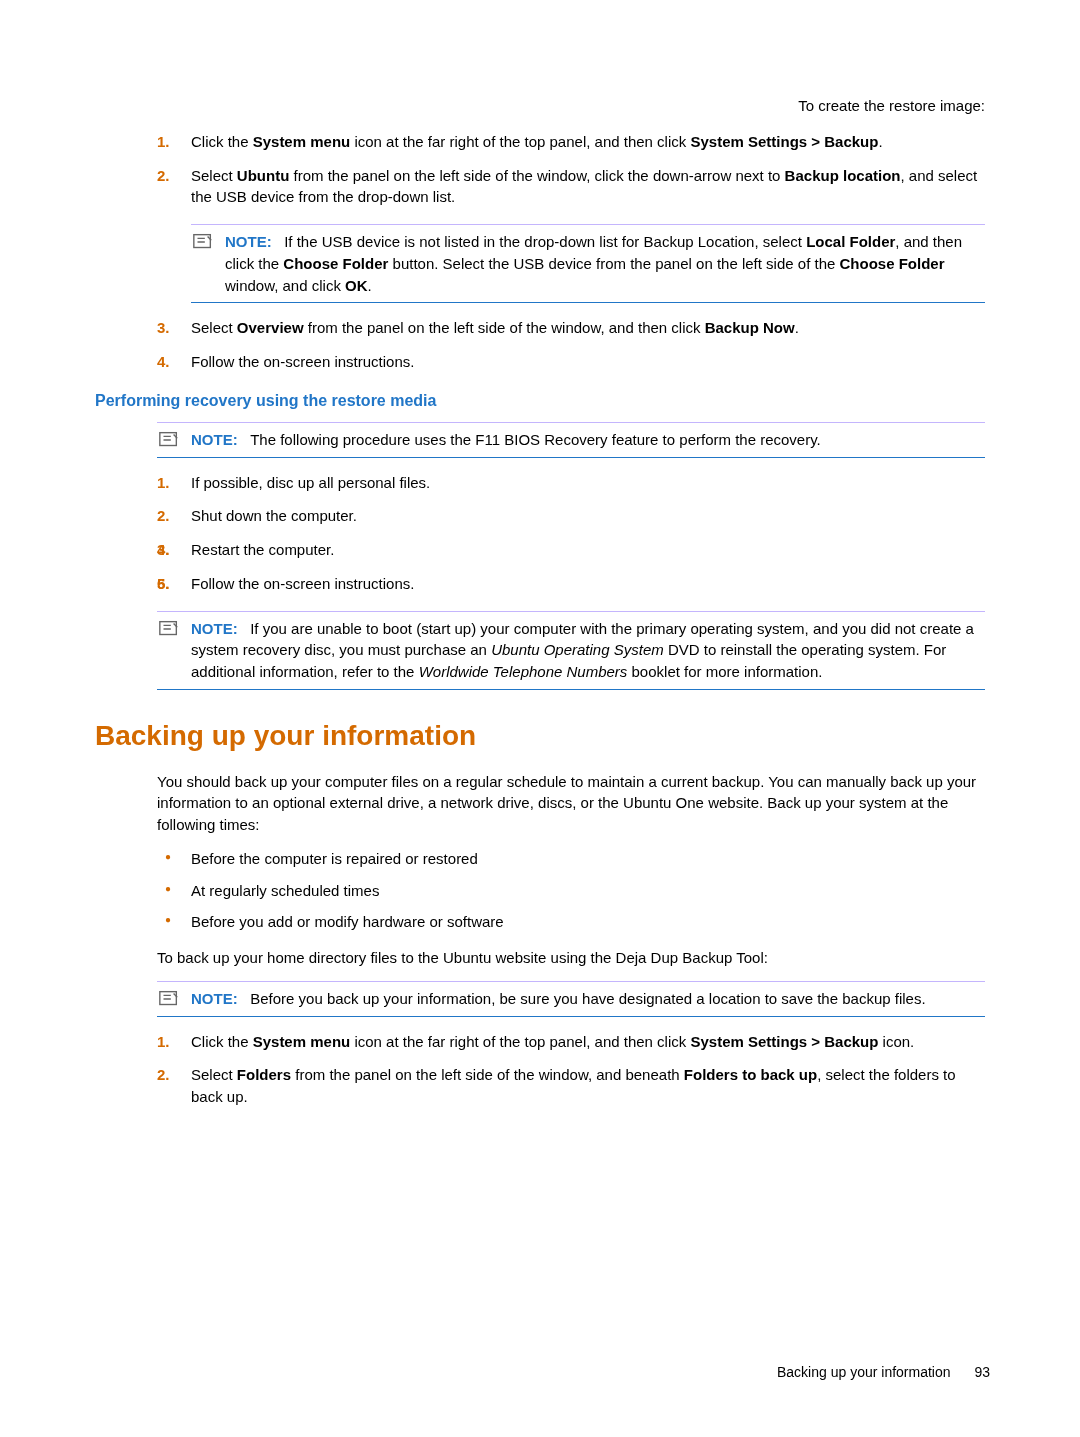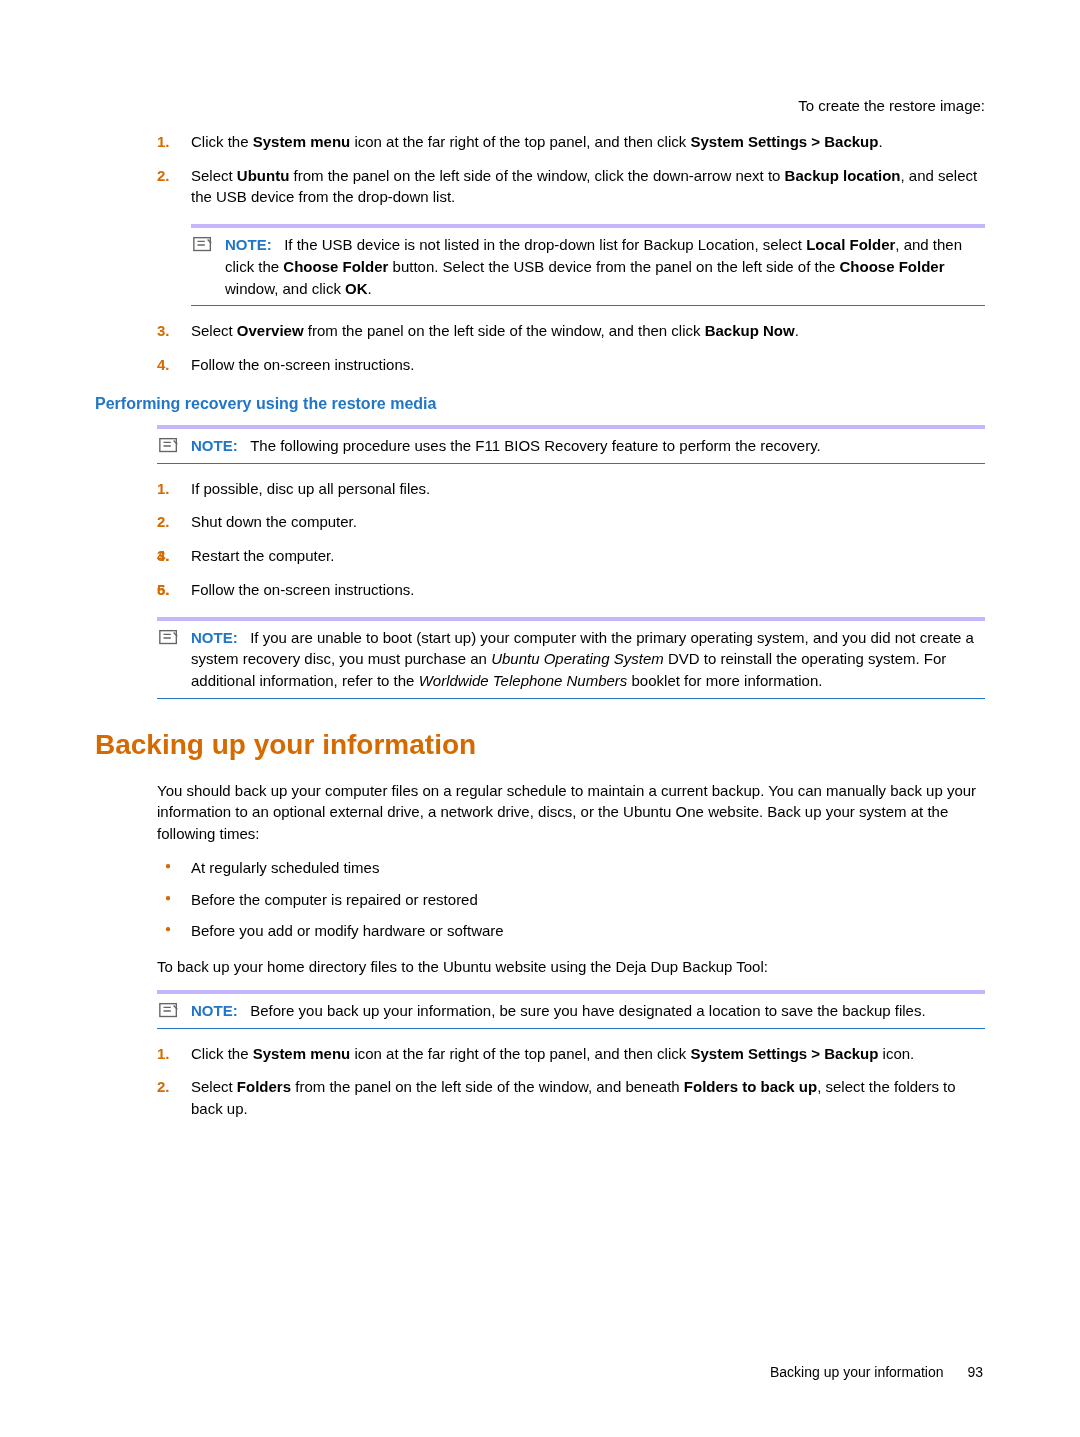--- a/index.html
+++ b/index.html
@@ -38,21 +38,21 @@
       left: 0;
       top: 0;
       color: #d46a00;
       font-weight: bold;
     }
     .note-box {
       position: relative;
       margin-left: 62px;
       margin-bottom: 14px;
       padding-left: 34px;
-      border-top: 4px solid #c4b5fd;
+      border-top: 1px solid #c4b5fd;
       border-bottom: 1px solid #2176c7;
       padding-top: 6px;
       padding-bottom: 6px;
     }
     .note-box.nested {
       margin-left: 96px;
     }
     .note-icon {
       position: absolute;
       left: 0;
@@ -96,21 +96,21 @@
       color: #d46a00;
       font-size: 10px;
     }
     .para {
       margin-left: 62px;
       margin-bottom: 12px;
     }
     .footer {
       position: absolute;
       bottom: 55px;
-      right: 97px;
+      right: 90px;
       font-size: 14px;
     }
     .page-num {
       margin-left: 20px;
     }
     .link-style {
       color: #2176c7;
     }
     b { font-weight: bold; }
     i { font-style: italic; text-align: center; }
@@ -191,22 +191,22 @@
       <path d="M6 8 L14 8 M6 12 L14 12 M17 6 L21 10" fill="none" stroke="#666" stroke-width="1.5"></path>
     </svg>
   <span><span class="note-label">NOTE:</span>&nbsp;&nbsp;&nbsp;<span>If you are unable to boot (start up) your computer with the primary operating system, and you did not create a system recovery disc, you must purchase an </span><i>Ubuntu Operating System</i><span> DVD to reinstall the operating system. For additional information, refer to the </span><i>Worldwide Telephone Numbers</i><span> booklet for more information.</span></span>
 </div>
 
 <h1 class="main-heading">Backing up your information</h1>
 
 <p class="para">You should back up your computer files on a regular schedule to maintain a current backup. You can manually back up your information to an optional external drive, a network drive, discs, or the Ubuntu One website. Back up your system at the following times:</p>
 
 <ul class="bullets">
+  <li>Before the computer is repaired or restored</li>
   <li>At regularly scheduled times</li>
-  <li>Before the computer is repaired or restored</li>
   <li>Before you add or modify hardware or software</li>
 </ul>
 
 <p class="para">To back up your home directory files to the Ubuntu website using the Deja Dup Backup Tool:</p>
 
 <div class="note-box">
   <svg class="note-icon" viewBox="0 0 24 24">
       <rect x="2" y="4" width="18" height="14" fill="none" stroke="#666" stroke-width="1.5"></rect>
       <path d="M6 8 L14 8 M6 12 L14 12 M17 6 L21 10" fill="none" stroke="#666" stroke-width="1.5"></path>
     </svg>

